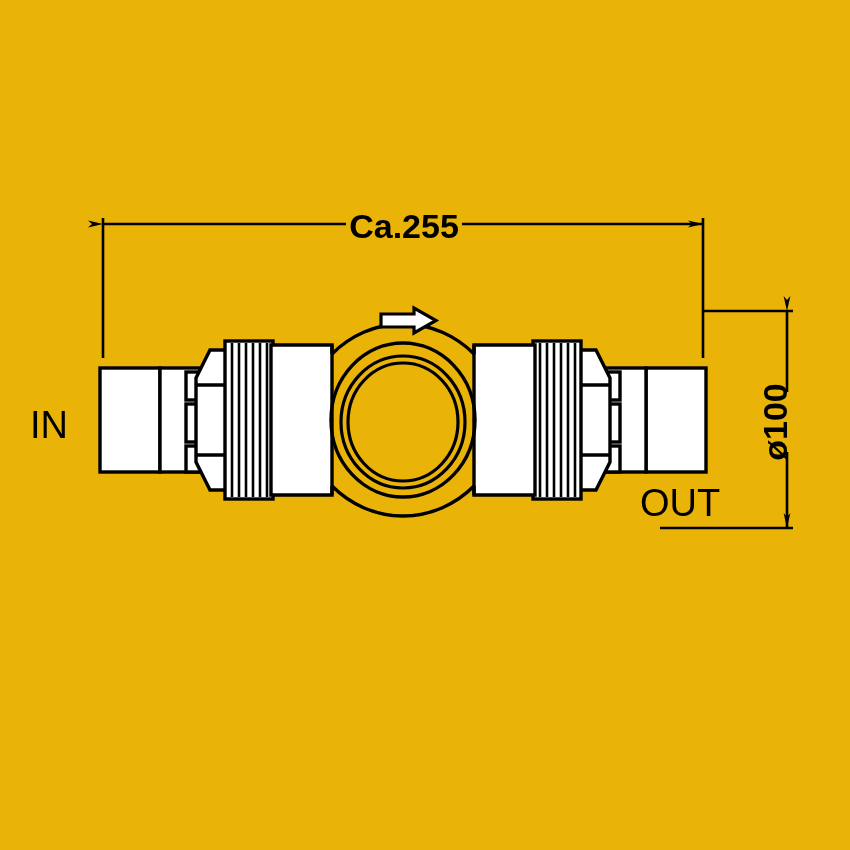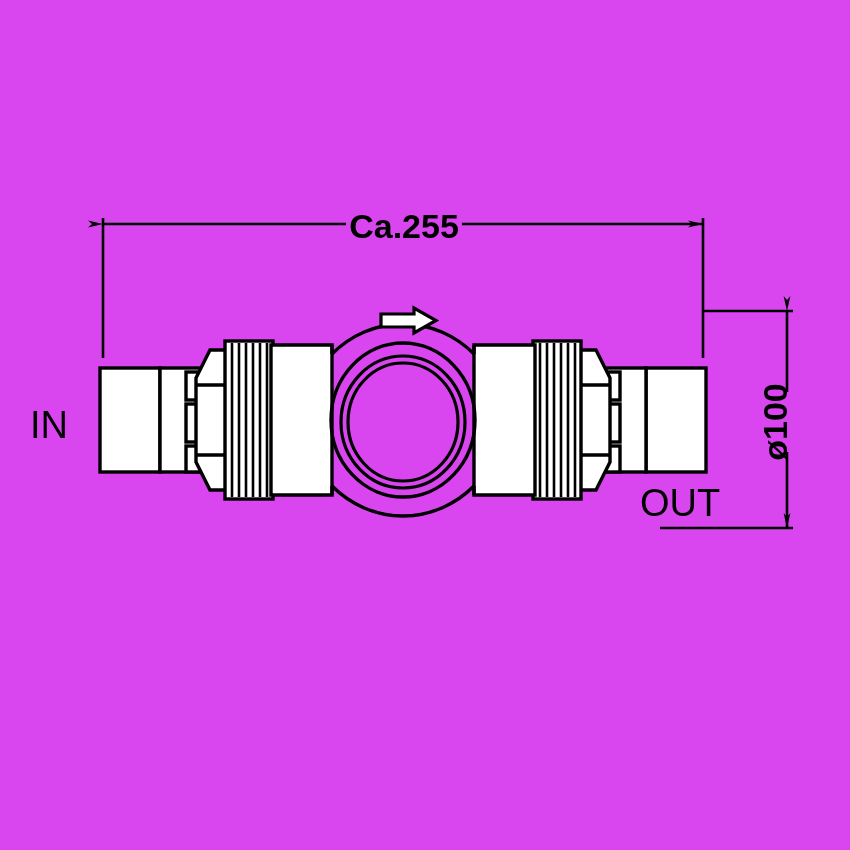--- a/index.html
+++ b/index.html
@@ -8,21 +8,21 @@
     padding: 0;
     background: #ffffff;
   }
   body {
     font-family: "Liberation Sans", sans-serif;
   }
   #canvas {
     position: relative;
     width: 850px;
     height: 850px;
-    background: #d946ef;
+    background: #eab308;
     overflow: hidden;
   }
   #drawing {
     position: absolute;
     left: 0;
     top: 0;
     width: 850px;
     height: 850px;
   }
   .dim-text {

